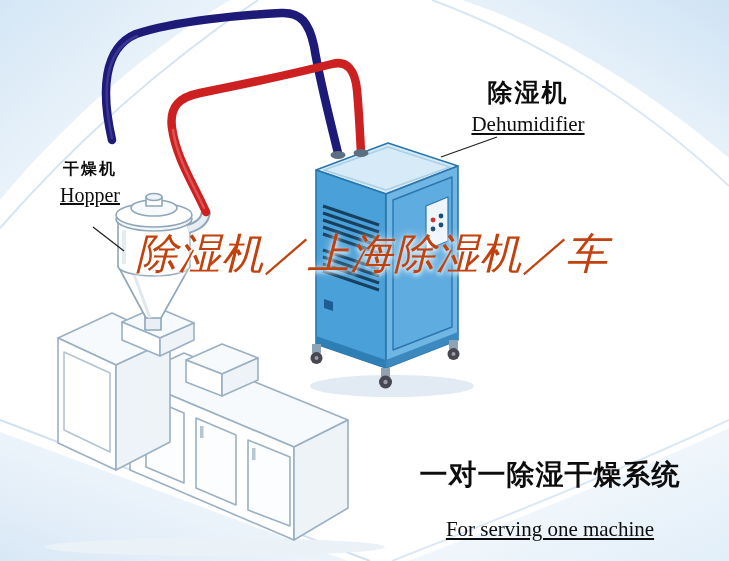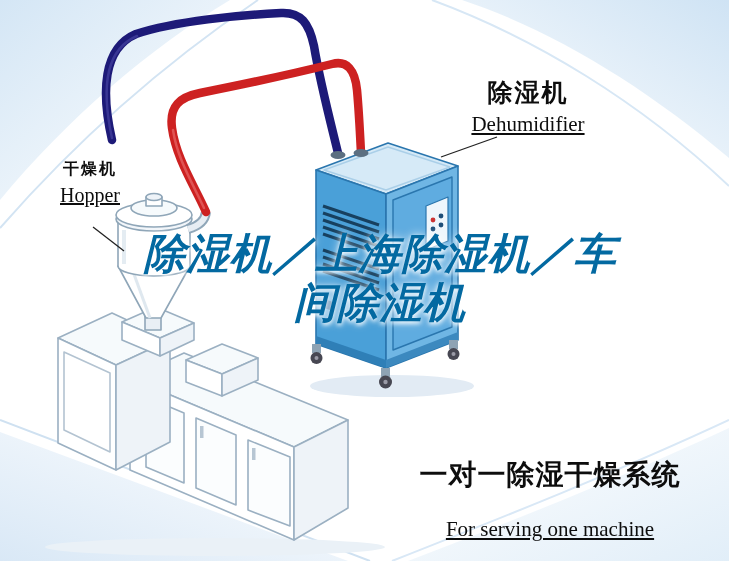--- a/index.html
+++ b/index.html
@@ -11,22 +11,22 @@
   .label-en{font-family:"Liberation Serif","DejaVu Serif",serif;text-decoration:underline;}
 
   #label-dehumidifier{left:446px;top:76px;width:164px;}
   #label-dehumidifier .label-zh{font-size:25px;letter-spacing:2px;}
   #label-dehumidifier .label-en{font-size:21px;margin-top:3px;}
 
   #label-hopper{left:36px;top:159px;width:108px;}
   #label-hopper .label-zh{font-size:16px;letter-spacing:2px;}
   #label-hopper .label-en{font-size:20px;margin-top:4px;}
 
-  #watermark{left:64px;top:230px;width:632px;font-size:42px;line-height:1.16;
-             font-weight:bold;font-style:italic;color:#0369a1;letter-spacing:1px;
+  #watermark{left:56px;top:230px;width:632px;font-size:42px;line-height:1.16;
+             font-weight:normal;font-style:italic;color:#c2410c;letter-spacing:1px;
              text-shadow:0 2px 4px rgba(255,255,255,.95),0 0 10px rgba(255,255,255,.85);}
 
   #caption{left:394px;top:456px;width:312px;}
   #caption .label-zh{font-size:28px;letter-spacing:1px;}
   #caption .label-en{font-size:21px;margin-top:23px;}
 </style>
 </head>
 <body>
 
 <div class="stage">
@@ -164,21 +164,20 @@
     <div class="label-en">Dehumidifier</div>
   </div>
 
   <div class="overlay" id="label-hopper">
     <div class="label-zh">干燥机</div>
     <div class="label-en">Hopper</div>
   </div>
 
   <div class="overlay" id="watermark">
     <div>除湿机／上海除湿机／车</div>
-    <div>间除湿机</div>
   </div>
 
   <div class="overlay" id="caption">
     <div class="label-zh">一对一除湿干燥系统</div>
     <div class="label-en">For serving one machine</div>
   </div>
 
 </div>
 
 </body></html>

